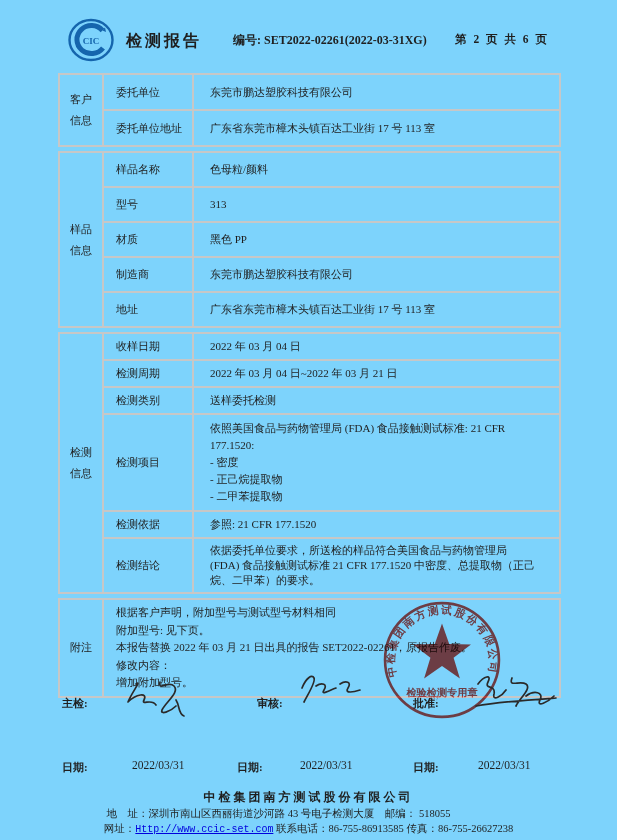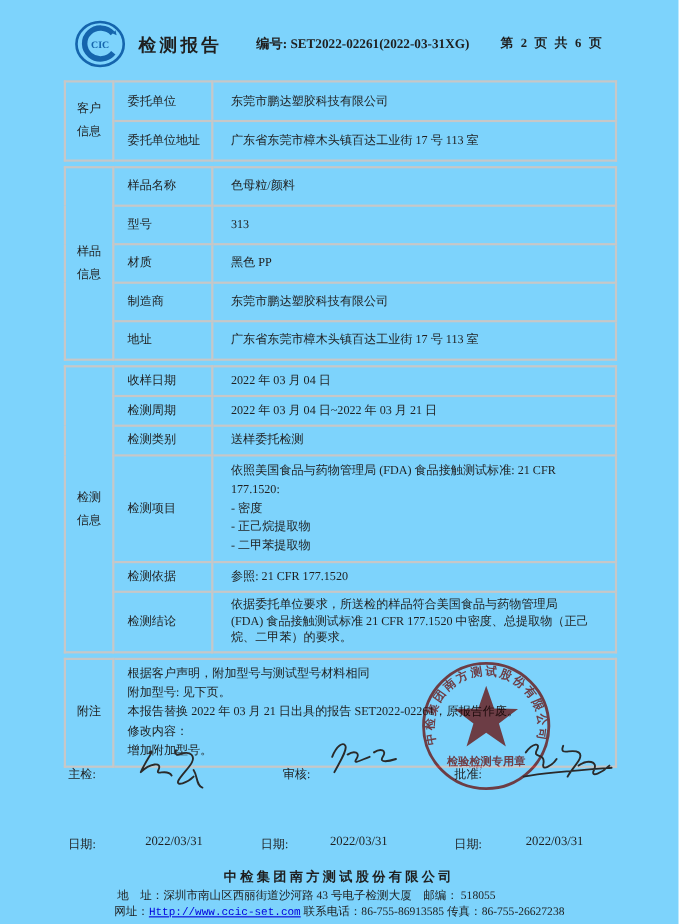--- a/index.html
+++ b/index.html
@@ -24,21 +24,21 @@
   tr.h32 td { height:30px; }
   tr.h31 td { height:29px; }
   tr.h25 td { height:21px; }
   td.preline { white-space:pre-line; }
   td.items-cell { line-height:17px; padding-top:5px; padding-bottom:5px; }
   td.concl-cell { line-height:15px; padding-top:4px; padding-bottom:4px; padding-right:22px; }
   td.notes-cell { line-height:17.5px; padding-top:4px; padding-bottom:4px; }
 
   
   .signoff { position:absolute; left:0; top:0; width:617px; height:840px; pointer-events:none; }
-  .sig-label { position:absolute; font-size:11px; white-space:nowrap; }
+  .sig-label { position:absolute; font-size:11px; white-space:nowrap;font-weight:bold; }
   .sig-date { position:absolute; font-size:11.5px; white-space:nowrap; }
   .scribble { position:absolute; }
   .scribble path { stroke:#2a2a2a; fill:none; stroke-width:1.7; stroke-linecap:round; stroke-linejoin:round; }
 
   
   .seal { position:absolute; left:381px; top:599px; width:122px; height:122px; opacity:0.88; mix-blend-mode:multiply; z-index:4; }
   .scribble.approve { z-index:5; }
 
   
   .footer-company { position:absolute; left:0; top:789px; width:617px; text-align:center; font-size:12px; font-weight:bold; letter-spacing:3px; }

